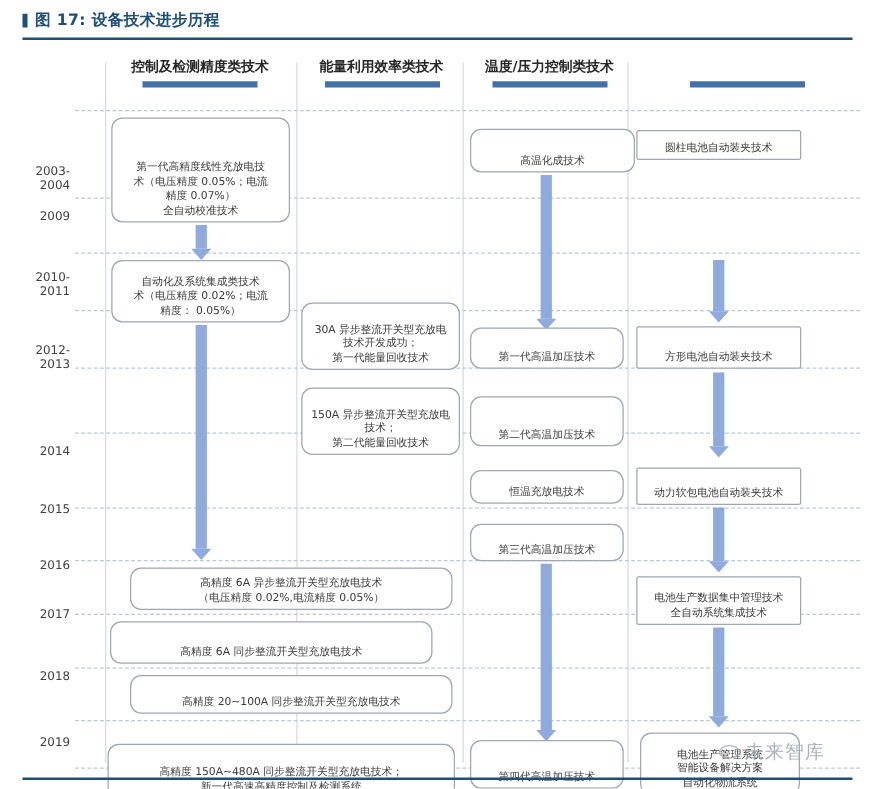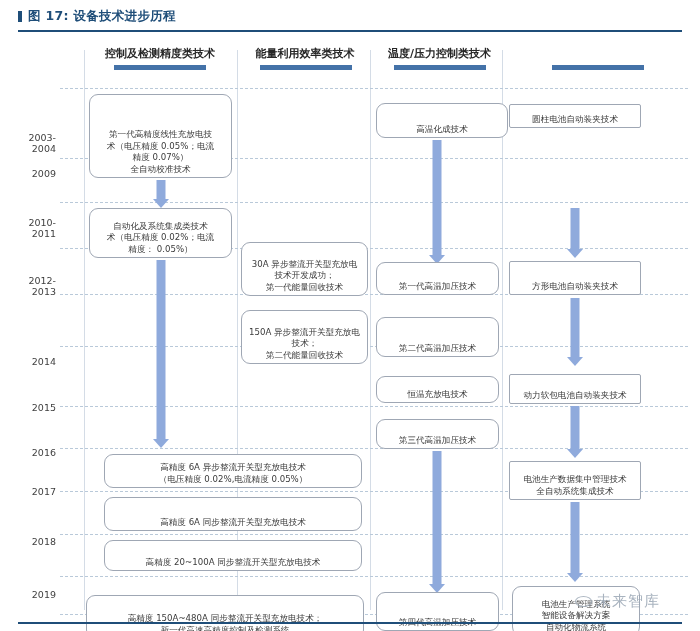--- a/index.html
+++ b/index.html
@@ -249,21 +249,21 @@
   <div class="arrow" style="left:152px; top:224px; width:18px; height:188px;">
     <div class="shaft" style="height:179px;"></div>
     <div class="head" style="top:179px;"></div>
   </div>
 
   <div class="box" style="left:104px; top:418px; width:258px; height:34px;">
     <span>高精度 6A 异步整流开关型充放电技术</span>
     <span>（电压精度 0.02%,电流精度 0.05%）</span>
   </div>
 
-  <div class="box" style="left:104px; top:461px; width:258px; height:34px;">
+  <div class="box" style="left:88px; top:461px; width:258px; height:34px;">
     <span>高精度 6A 同步整流开关型充放电技术</span>
   </div>
 
   <div class="box" style="left:104px; top:504px; width:258px; height:31px;">
     <span>高精度 20~100A 同步整流开关型充放电技术</span>
   </div>
 
   <div class="box" style="left:86px; top:559px; width:278px; height:44px;">
     <span>高精度 150A~480A 同步整流开关型充放电技术；</span>
     <span>新一代高速高精度控制及检测系统</span>

